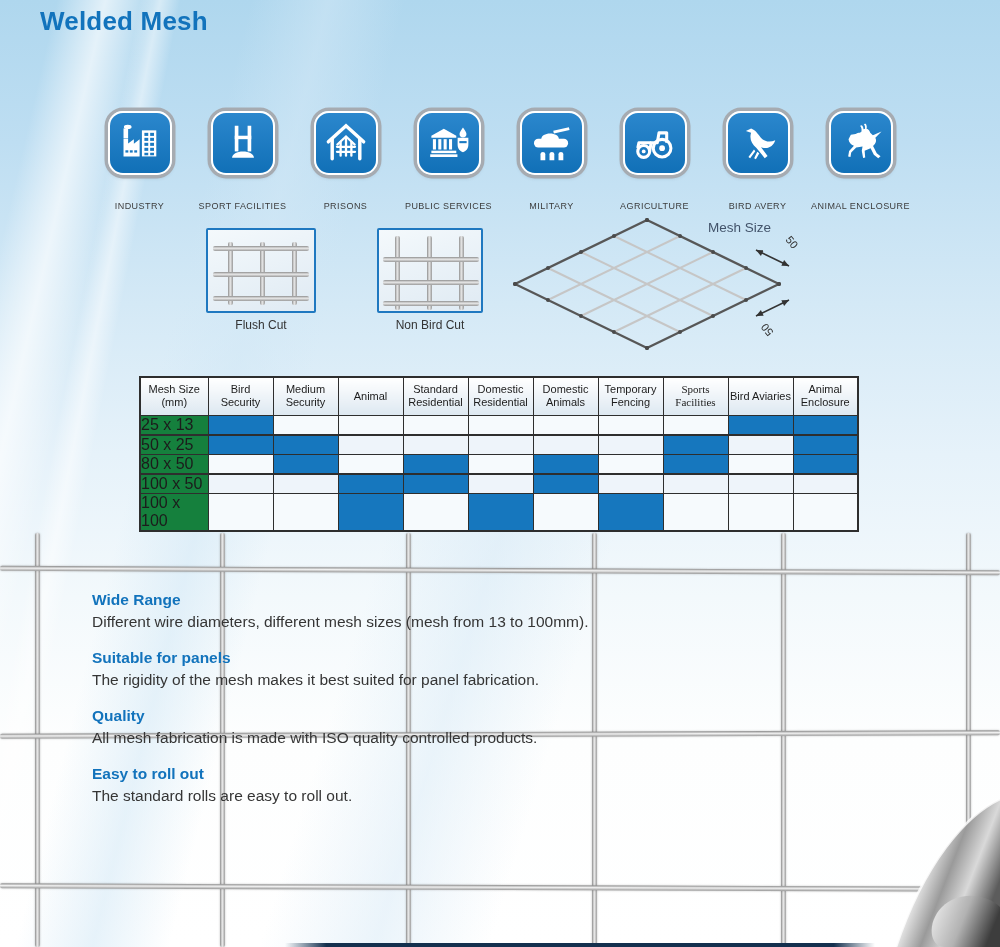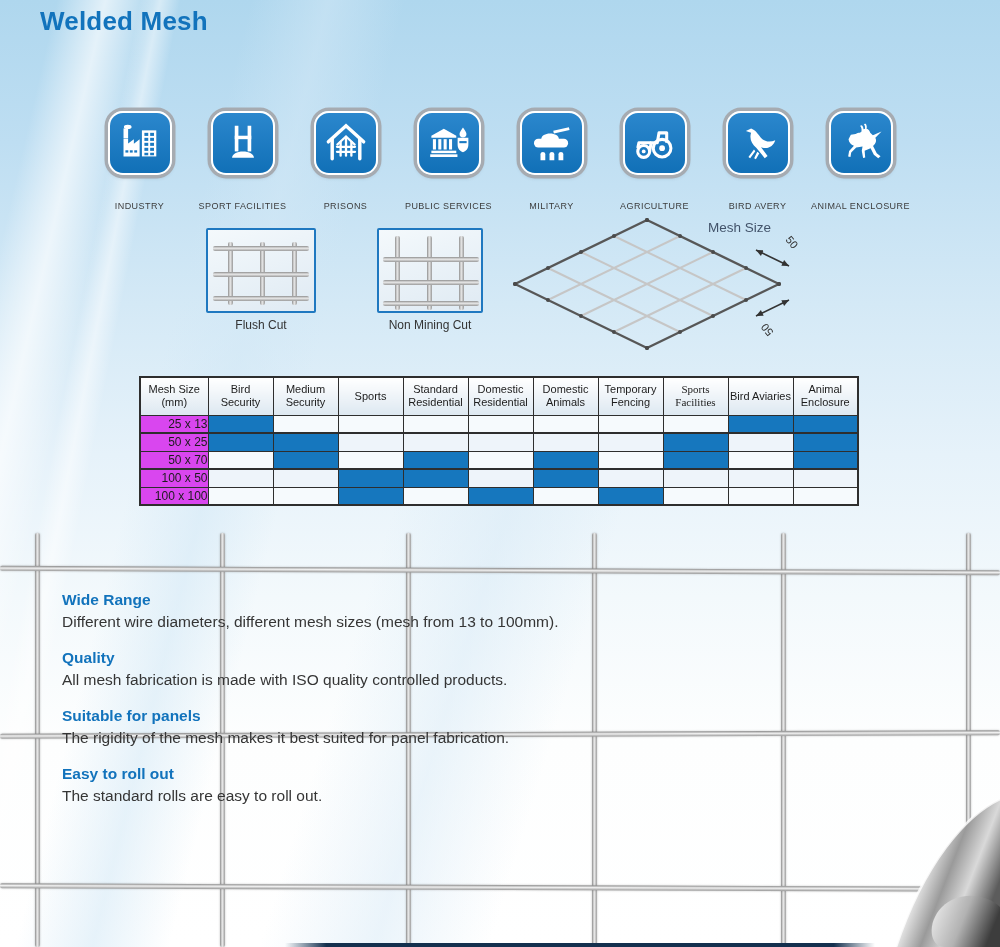--- a/index.html
+++ b/index.html
@@ -51,28 +51,28 @@
 
   .diamond-wrap { position:absolute; left:512px; top:210px; width:300px; height:152px; z-index:3; }
 
   
   #usetable { position:absolute; left:139px; top:376px; width:718px; z-index:3;
      border-collapse:collapse; table-layout:fixed; background:#fff; border:2px solid #2e2e2e; }
   #usetable th, #usetable td { border:1px solid #2e2e2e; }
   #usetable th { height:38px; font-size:11px; font-weight:normal; line-height:13px; color:#1c1c1c;
      background:linear-gradient(180deg,#ffffff,#dde8f1); padding:2px 1px; text-align:center; }
   #usetable td { height:18px; }
-  #usetable td.size { background:#d946ef; font-size:12px; color:#1c1c1c; text-align:right; }
+  #usetable td.size { background:#15803d; font-size:16px; color:#1c1c1c; text-align:left; }
   #usetable tr:nth-child(even) td.use { background:#eef4fa; }
   #usetable tr:nth-child(odd)  td.use { background:#f6fafd; }
   #usetable td.use.on { background:#1677be !important; }
   #usetable tr.thick td { border-top-width:2px; }
 
   
-  .features { position:absolute; left:62px; top:590px; width:620px; z-index:4; }
+  .features { position:absolute; left:92px; top:590px; width:620px; z-index:4; }
   .feat h3 { font-size:15.5px; line-height:20px; color:#1273bc; margin-bottom:2px; }
   .feat p  { font-size:15.5px; line-height:20px; color:#353535; margin-bottom:16px; }
 
   
   .bottom-strip { position:absolute; left:285px; bottom:0; width:590px; height:4px; z-index:5;
      background:linear-gradient(90deg, rgba(18,42,70,0), #14304e 7%, #14304e 93%, rgba(18,42,70,0)); }
   .curl { position:absolute; right:0; bottom:0; z-index:6; }
 </style>
 </head>
 <body>
@@ -247,21 +247,21 @@
   <div class="box-label" style="left:206px; top:318px; width:110px">Flush Cut</div>
 
   <div class="meshbox" style="left:377px; top:228px; width:106px; height:85px;">
     <div class="mwV" style="left:16px; top:6px; height:74px"></div>
     <div class="mwV" style="left:48px; top:6px; height:74px"></div>
     <div class="mwV" style="left:80px; top:6px; height:74px"></div>
     <div class="mwH" style="left:4px; top:27px; width:96px"></div>
     <div class="mwH" style="left:4px; top:50px; width:96px"></div>
     <div class="mwH" style="left:4px; top:71px; width:96px"></div>
   </div>
-  <div class="box-label" style="left:377px; top:318px; width:106px">Non Mining Cut</div>
+  <div class="box-label" style="left:377px; top:318px; width:106px">Non Bird Cut</div>
 
   <div class="diamond-wrap">
     <svg id="diamond-grid" width="300" height="152" viewBox="0 0 300 152">
         <line x1="3" y1="74" x2="135" y2="138" stroke="#575757" stroke-width="2.4"></line>
         <line x1="36" y1="58" x2="168" y2="122" stroke="#c6c6c6" stroke-width="2"></line>
         <line x1="69" y1="42" x2="201" y2="106" stroke="#c6c6c6" stroke-width="2"></line>
         <line x1="102" y1="26" x2="234" y2="90" stroke="#c6c6c6" stroke-width="2"></line>
         <line x1="135" y1="10" x2="267" y2="74" stroke="#575757" stroke-width="2.4"></line>
         <line x1="267" y1="74" x2="135" y2="138" stroke="#575757" stroke-width="2.4"></line>
         <line x1="234" y1="58" x2="102" y2="122" stroke="#c6c6c6" stroke-width="2"></line>
@@ -299,21 +299,21 @@
         <polygon points="277,90 269.30522602876465,90.17450940260775 272.0973764704886,95.93331968866343" fill="#333"></polygon>
       </svg>
   </div>
 
   <table id="usetable">
     <thead id="usetable-head">
         <tr>
           <th style="width: 68px; margin-left: 44px;">Mesh Size (mm)</th>
           <th style="width: 65px;">Bird Security</th>
           <th style="width: 65px;">Medium Security</th>
-          <th style="width: 65px;">Sports</th>
+          <th style="width: 65px;">Animal</th>
           <th style="width: 65px;">Standard Residential</th>
           <th style="width: 65px;">Domestic Residential</th>
           <th style="width: 65px;">Domestic Animals</th>
           <th style="width: 65px;">Temporary Fencing</th>
           <th style="width: 65px; font-family: Liberation Serif, serif;">Sports Facilities</th>
           <th style="width: 65px;">Bird Aviaries</th>
           <th style="width: 65px;">Animal Enclosure</th>
         </tr>
       </thead>
     <tbody id="usetable-body">
@@ -337,21 +337,21 @@
           <td class="use"></td>
           <td class="use"></td>
           <td class="use"></td>
           <td class="use"></td>
           <td class="use"></td>
           <td class="use on"></td>
           <td class="use"></td>
           <td class="use on"></td>
         </tr>
         <tr>
-          <td class="size">50 x 70</td>
+          <td class="size">80 x 50</td>
           <td class="use"></td>
           <td class="use on"></td>
           <td class="use"></td>
           <td class="use on"></td>
           <td class="use"></td>
           <td class="use on"></td>
           <td class="use"></td>
           <td class="use on"></td>
           <td class="use"></td>
           <td class="use on"></td>
@@ -384,26 +384,26 @@
         </tr>
       </tbody>
   </table>
 
   <div class="features" id="features">
       <div class="feat">
         <h3>Wide Range</h3>
         <p>Different wire diameters, different mesh sizes (mesh from 13 to 100mm).</p>
       </div>
       <div class="feat">
+        <h3>Suitable for panels</h3>
+        <p>The rigidity of the mesh makes it best suited for panel fabrication.</p>
+      </div>
+      <div class="feat">
         <h3>Quality</h3>
         <p>All mesh fabrication is made with ISO quality controlled products.</p>
-      </div>
-      <div class="feat">
-        <h3>Suitable for panels</h3>
-        <p>The rigidity of the mesh makes it best suited for panel fabrication.</p>
       </div>
       <div class="feat">
         <h3>Easy to roll out</h3>
         <p>The standard rolls are easy to roll out.</p>
       </div>
     </div>
 
   <div class="bottom-strip"></div>
   <svg class="curl" width="150" height="148" viewBox="0 0 150 148">
     <defs>

